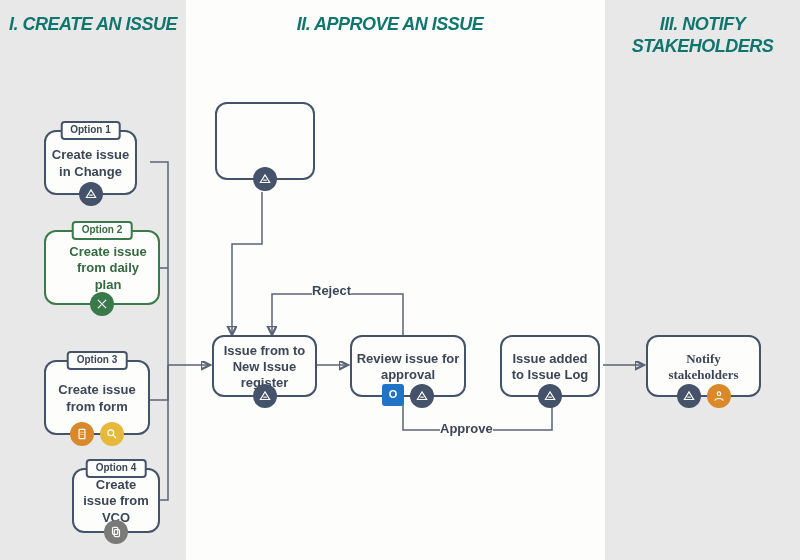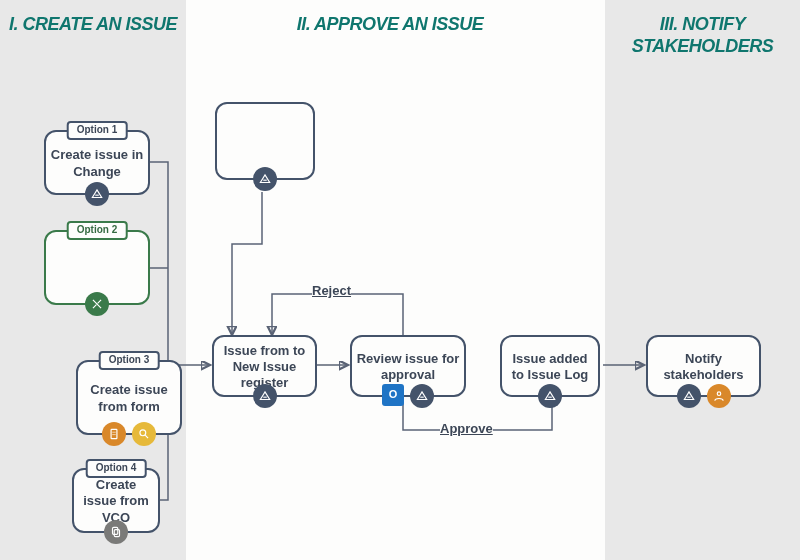--- a/index.html
+++ b/index.html
@@ -98,21 +98,20 @@
     font-weight: 700;
     font-size: 11px;
   }
   .icon svg { width: 14px; height: 14px; }
   .arrow-label {
     position: absolute;
     font-size: 13px;
     font-weight: 700;
     color: #3c4656;
     background: #fdfdfc;
-    text-decoration: underline;
   }
   svg.connectors {
     position: absolute;
     top: 0;
     left: 0;
     width: 800px;
     height: 560px;
     pointer-events: none;
   }
   svg.connectors line, svg.connectors path, svg.connectors polyline {
@@ -148,45 +147,46 @@
 
   <line x1="316" y1="365" x2="348" y2="365" marker-end="url(#arrow)"></line>
 
   <polyline points="403,400 403,430 552,430 552,397" marker-end="url(#arrow)"></polyline>
 
   <polyline points="403,335 403,294 272,294 272,335" marker-end="url(#arrow)"></polyline>
 
   <line x1="603" y1="365" x2="644" y2="365" marker-end="url(#arrow)"></line>
 </svg>
 
-<div class="node" style="left:44px; top:130px; width:106px; height:65px;">
+<div class="node" style="left:44px; top:130px; width:93px; height:65px;">
   <div class="option-tag">Option 1</div>
   <span>Create issue in Change</span>
   <div class="icons">
     <div class="icon blue">
         <svg viewBox="0 0 24 24">
           <path d="M4 18 L12 5 L20 18 Z" fill="none" stroke="#fff" stroke-width="2"></path>
           <line x1="9" y1="14" x2="15" y2="14" stroke="#fff" stroke-width="2"></line>
         </svg>
       </div>
   </div>
 </div>
 
-<div class="node green" style="left:44px; top:230px; width:106px; height:75px;padding-left:16px;">
+<div class="node green" style="left:44px; top:230px; width:116px; height:75px;padding-left:16px;">
   <div class="option-tag">Option 2</div>
+  <span>Create issue from daily plan</span>
   <div class="icons">
     <div class="icon green">
         <svg viewBox="0 0 24 24">
           <path d="M5 19 L11 13 M13 11 L19 5 M5 5 L19 19" stroke="#fff" stroke-width="2"></path>
         </svg>
       </div>
   </div>
 </div>
 
-<div class="node" style="left:44px; top:360px; width:106px; height:75px;margin-left:32px;">
+<div class="node" style="left:44px; top:360px; width:106px; height:75px;">
   <div class="option-tag">Option 3</div>
   <span>Create issue from form</span>
   <div class="icons">
     <div class="icon orange">
         <svg viewBox="0 0 24 24">
           <rect x="7" y="4" width="10" height="16" rx="1" fill="none" stroke="#fff" stroke-width="2"></rect>
           <line x1="9" y1="9" x2="15" y2="9" stroke="#fff"></line>
           <line x1="9" y1="13" x2="15" y2="13" stroke="#fff"></line>
         </svg>
       </div>
@@ -253,21 +253,21 @@
   <div class="icons">
     <div class="icon blue">
         <svg viewBox="0 0 24 24">
           <path d="M4 18 L12 5 L20 18 Z" fill="none" stroke="#fff" stroke-width="2"></path>
           <line x1="9" y1="14" x2="15" y2="14" stroke="#fff" stroke-width="2"></line>
         </svg>
       </div>
   </div>
 </div>
 
-<div class="node" style="left:646px; top:335px; width:115px; height:62px;">
+<div class="node" style="left:646px; top:335px; width:115px; height:62px;font-family:Liberation Serif, serif;">
   <span>Notify stakeholders</span>
   <div class="icons">
     <div class="icon blue">
         <svg viewBox="0 0 24 24">
           <path d="M4 18 L12 5 L20 18 Z" fill="none" stroke="#fff" stroke-width="2"></path>
           <line x1="9" y1="14" x2="15" y2="14" stroke="#fff" stroke-width="2"></line>
         </svg>
       </div>
     <div class="icon orange">
         <svg viewBox="0 0 24 24">

